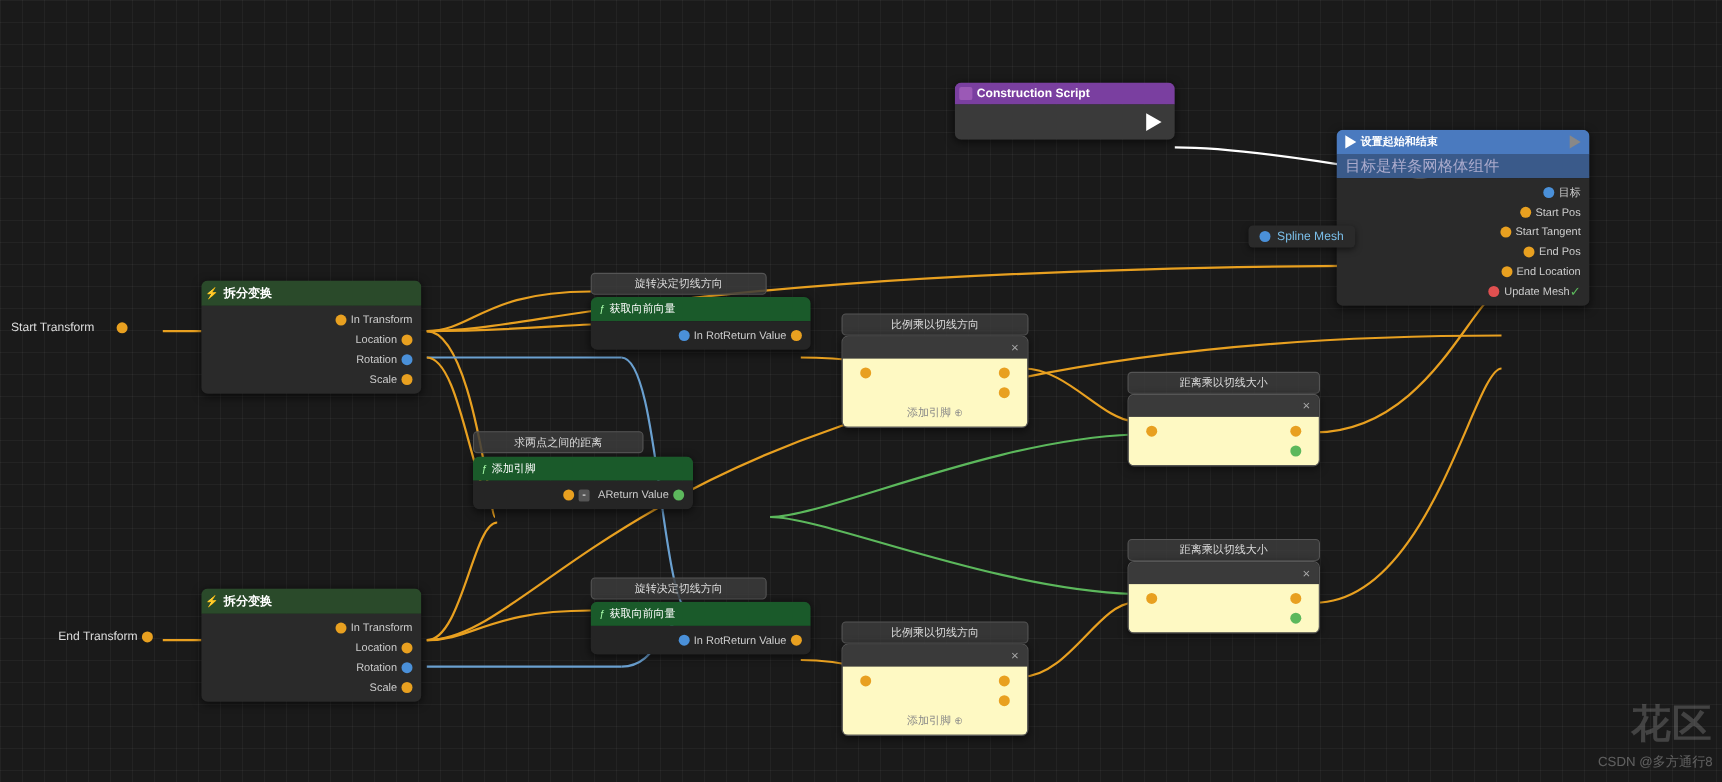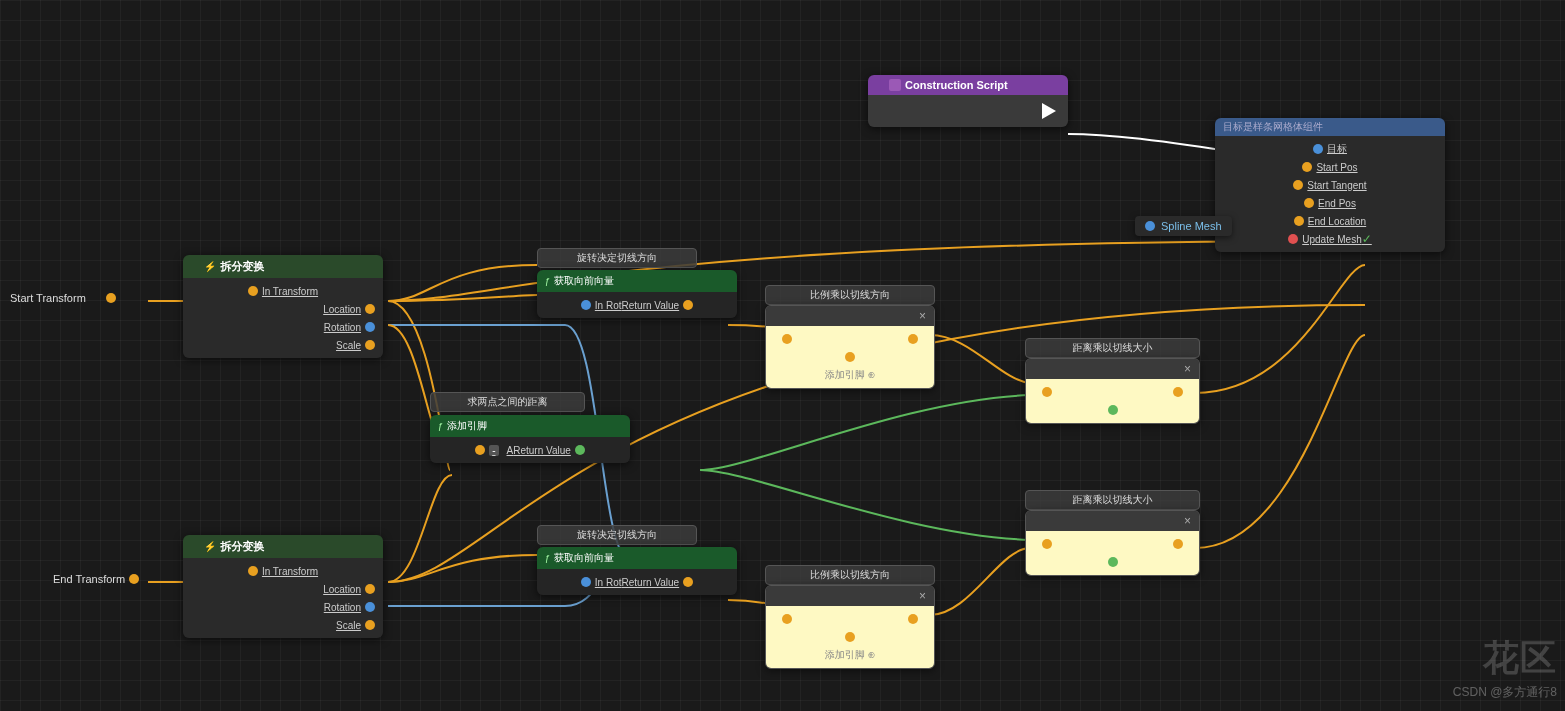--- a/index.html
+++ b/index.html
@@ -18,43 +18,42 @@
 
     
     .node {
       position: absolute;
       border-radius: 6px;
       overflow: hidden;
       box-shadow: 0 2px 8px rgba(0,0,0,0.6);
     }
 
     .node-header {
-      padding: 4px 21px;
+      padding: 4px 4px;
       font-size: 11px;
       font-weight: bold;
       color: #fff;
       display: flex;
       align-items: center;
       gap: 4px;
     }
 
     .node-body {
       background: #2a2a2a;
       padding: 4px 0;
     }
 
     .node-row {
       display: flex;
       align-items: center;
-      justify-content: center;
+      justify-content: flex-end;
       padding: 2px 8px;
       font-size: 10px;
       color: #ccc;
       min-height: 18px;
-      text-decoration: underline;
     }
 
     .node-row-left {
       display: flex;
       align-items: center;
       gap: 4px;
     }
 
     .node-row-right {
       display: flex;
@@ -108,21 +107,21 @@
     .setstart-node .node-header {
       background: #4a7abf;
       padding: 4px 8px;
       font-size: 10px;
       color: #fff;
     }
 
     .setstart-node .node-subtitle {
       background: #3a5a8a;
       padding: 2px 8px;
-      font-size: 10px;
+      font-size: 14px;
       color: #aac;
     }
 
     .setstart-node .node-body {
       background: #2a2a2a;
       padding: 4px 0;
     }
 
     
     .splinemesh-node {
@@ -131,21 +130,20 @@
       top: 205px;
       background: #2a2a2a;
       border-radius: 4px;
       padding: 4px 10px;
       color: #7bbfea;
       font-size: 11px;
       display: flex;
       align-items: center;
       gap: 6px;
       box-shadow: 0 2px 6px rgba(0,0,0,0.5);
-      margin-top: 11px;
     }
 
     
     .func-node {
       position: absolute;
       border-radius: 6px;
       overflow: hidden;
       box-shadow: 0 2px 8px rgba(0,0,0,0.6);
     }
 
@@ -278,20 +276,26 @@
   <div class="node-header">
     <span style="display:inline-block;width:12px;height:12px;background:#9b59b6;border-radius:2px;"></span>
     <span>Construction Script</span>
   </div>
   <div class="node-body" style="display:flex;align-items:center;justify-content:flex-end;padding:8px;">
     <span style="display:inline-block;width:0;height:0;border-top:8px solid transparent;border-bottom:8px solid transparent;border-left:14px solid #fff;margin-right:4px;"></span>
   </div>
 </div>
 
 <div class="setstart-node" style="right:120px;top:118px;">
+  <div class="node-header" style="background:#4a7abf;display:flex;align-items:center;gap:4px;">
+    <span style="display:inline-block;width:0;height:0;border-top:6px solid transparent;border-bottom:6px solid transparent;border-left:10px solid #fff;"></span>
+    <span>设置起始和结束</span>
+    <span style="flex:1"></span>
+    <span style="display:inline-block;width:0;height:0;border-top:6px solid transparent;border-bottom:6px solid transparent;border-left:10px solid #888;"></span>
+  </div>
   <div class="node-subtitle">目标是样条网格体组件</div>
   <div class="node-body">
 
     <div class="node-row">
       <div class="node-row-left">
         <span class="pin pin-blue"></span>
         <span>目标</span>
       </div>
     </div>
     <div class="node-row">

